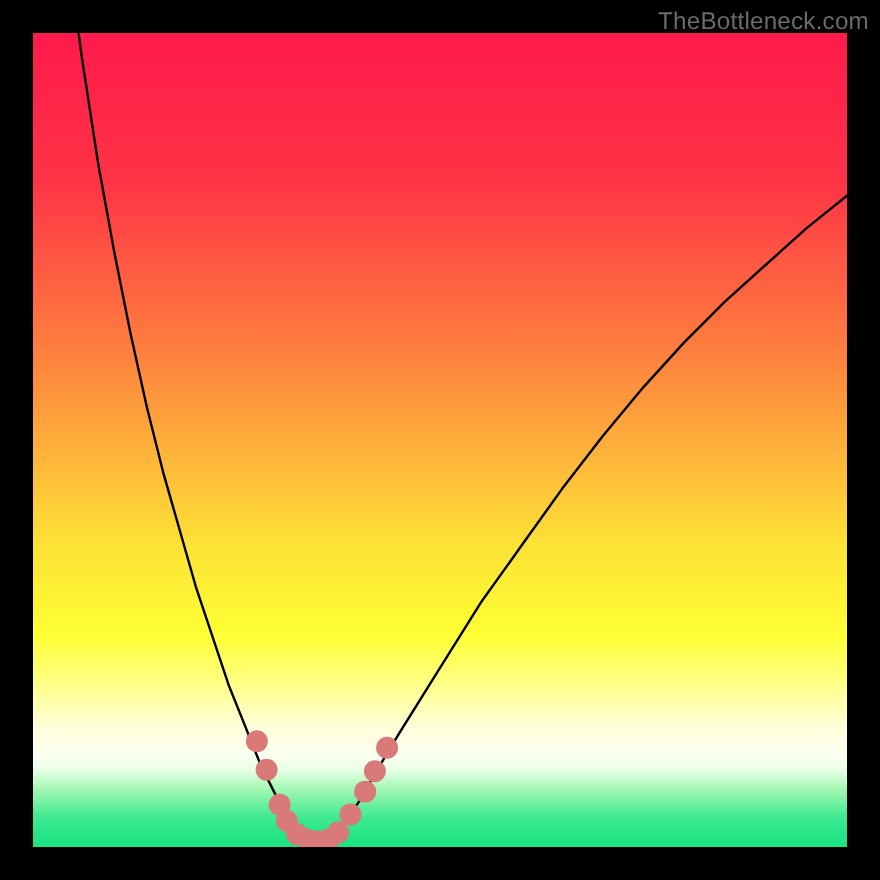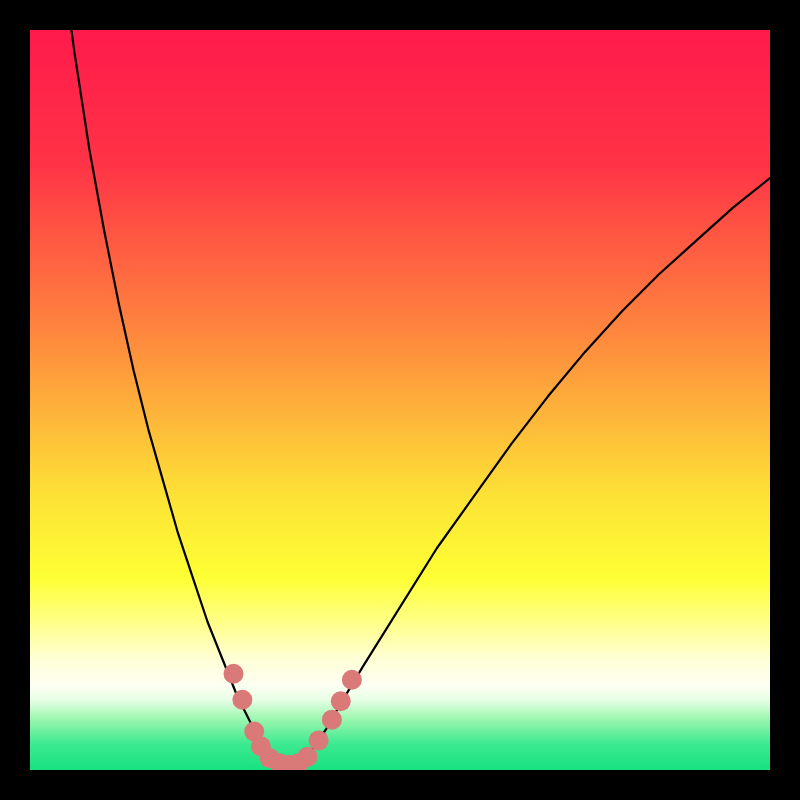--- a/index.html
+++ b/index.html
@@ -34,20 +34,21 @@
     font-weight: 500;
     letter-spacing: 0.2px;
     z-index: 50;
   }
   svg { display: block; }
 </style>
 </head>
 <body>
 
 <div class="frame">
+  <div class="watermark">TheBottleneck.com</div>
   <div class="plot">
     <svg id="chart-svg" width="740" height="740" viewBox="0 0 740 740">
       <defs>
         <linearGradient id="bg-grad" x1="0" y1="0" x2="0" y2="1">
             <stop offset="0%" stop-color="#ff1a4b"></stop>
             <stop offset="18%" stop-color="#ff3346"></stop>
             <stop offset="40%" stop-color="#fe833e"></stop>
             <stop offset="63%" stop-color="#fde236"></stop>
             <stop offset="74%" stop-color="#feff34"></stop>
             <stop offset="80%" stop-color="#ffff88"></stop>

